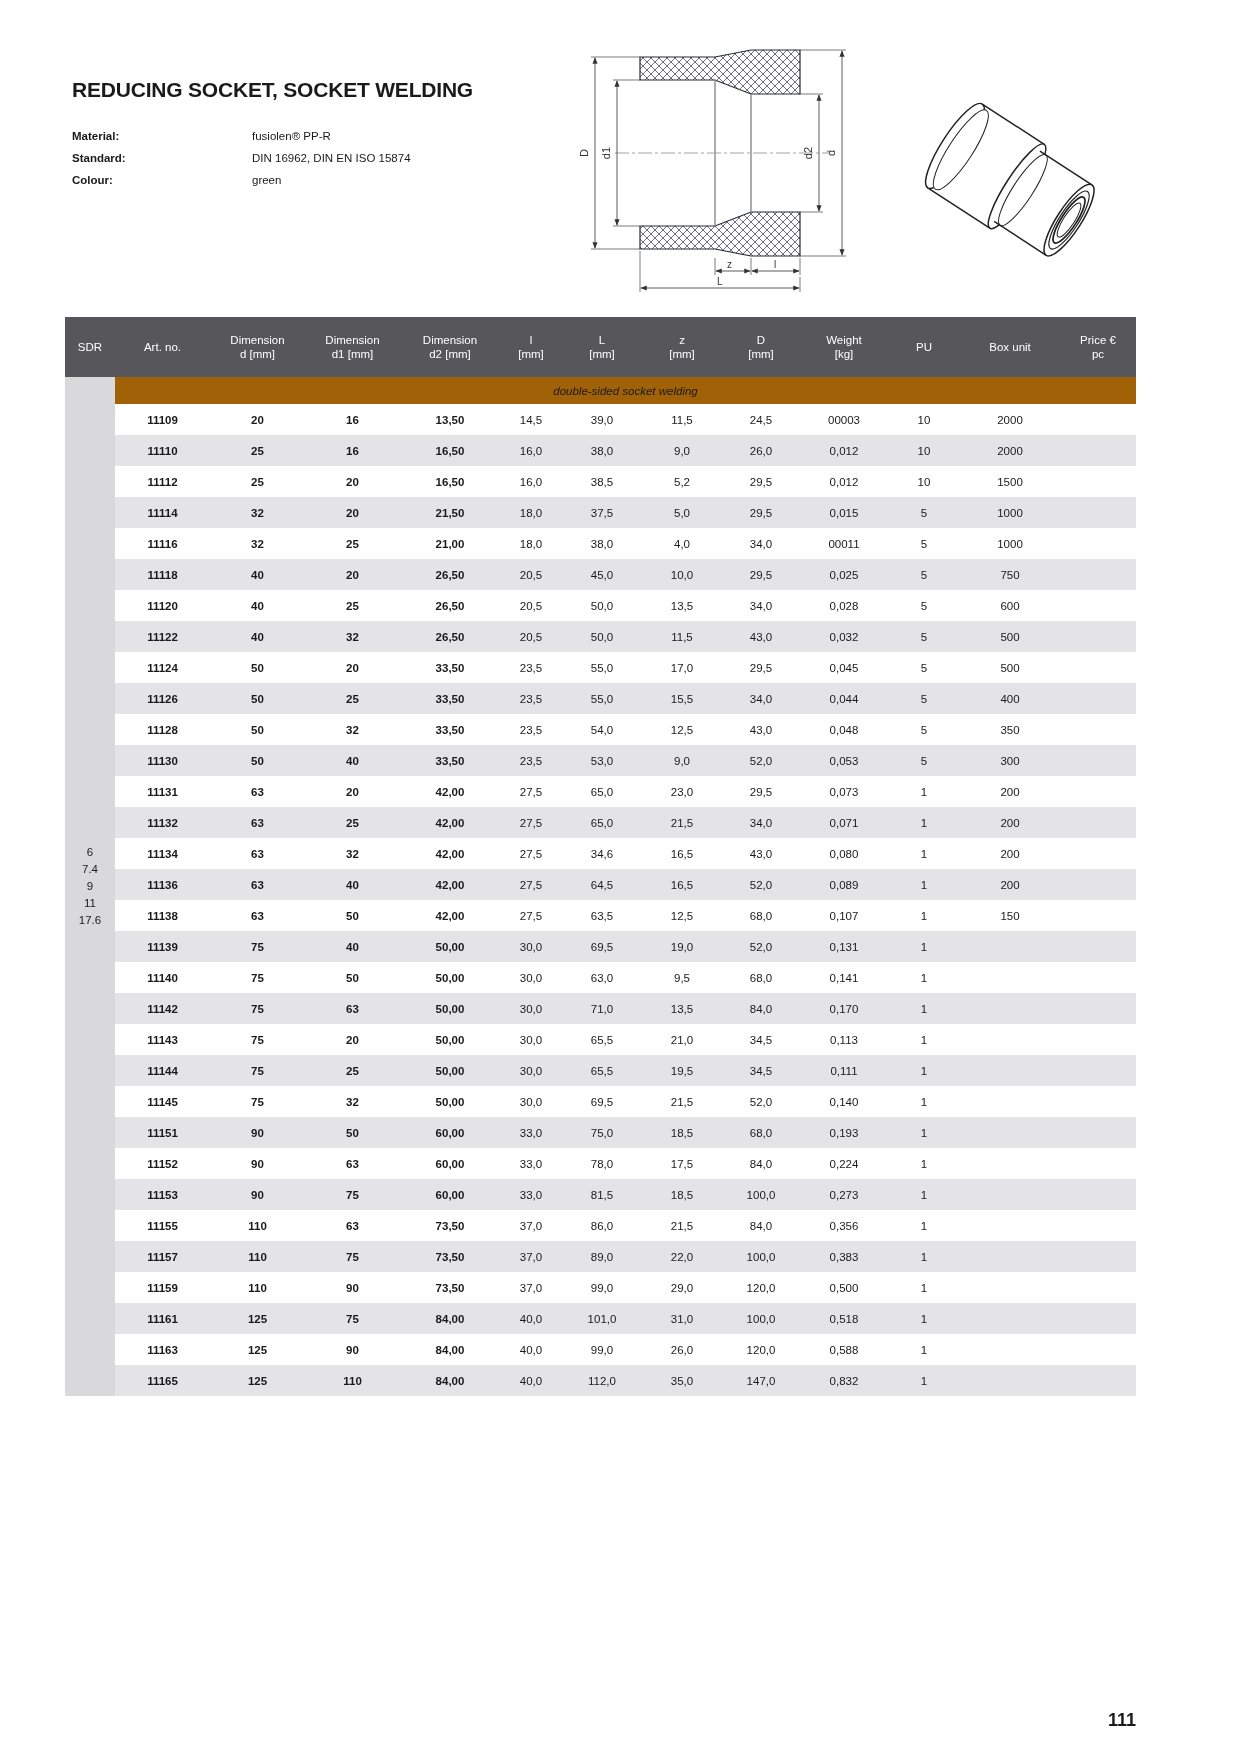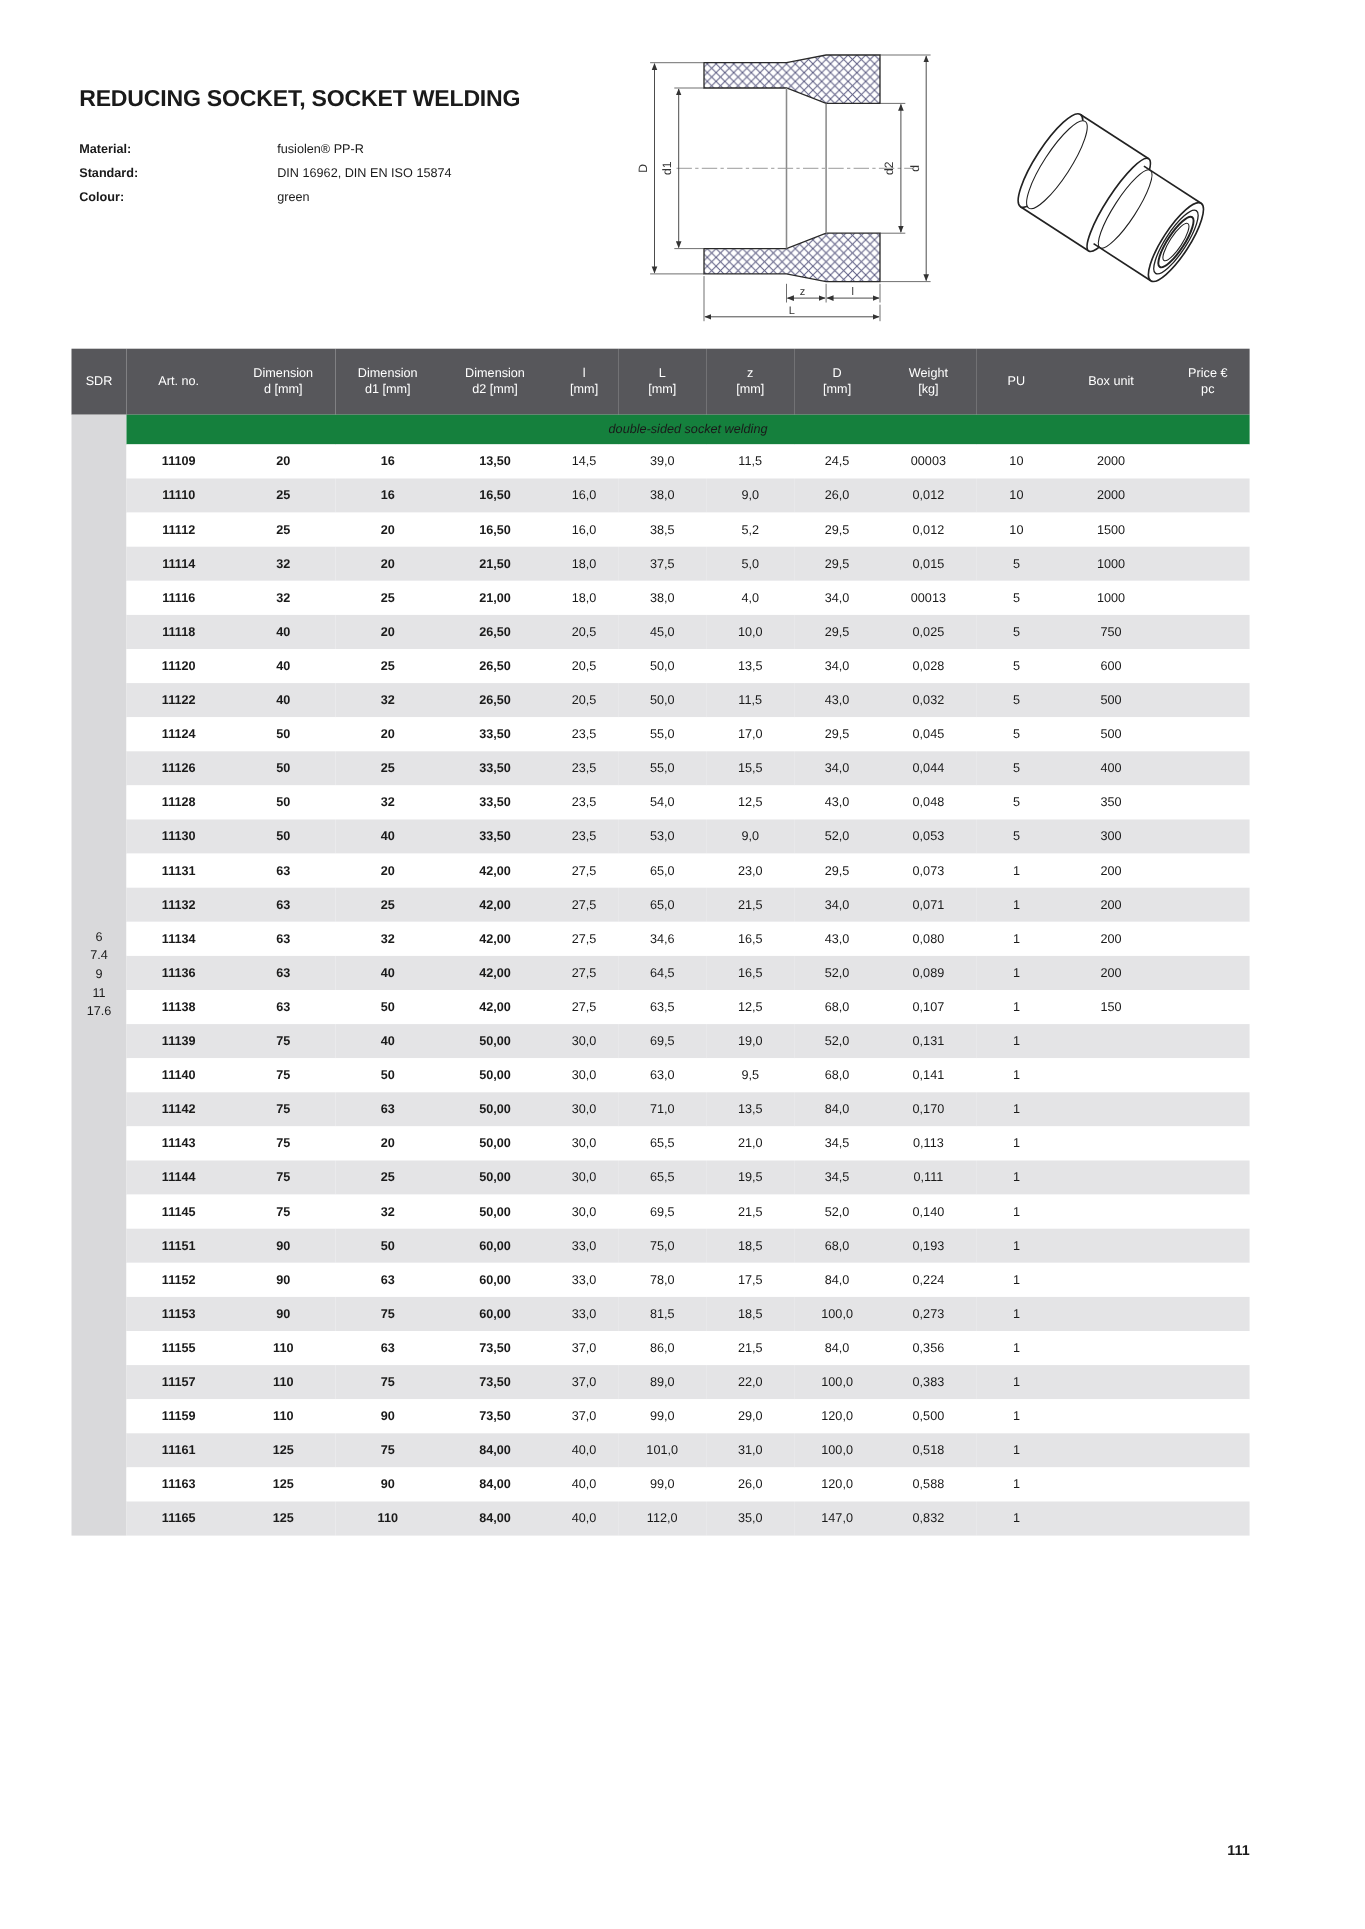--- a/index.html
+++ b/index.html
@@ -22,25 +22,25 @@
     border-collapse:collapse;table-layout:fixed;font-size:11.5px;padding-left:31px;
   }
   table.data th{
     background:#57575b;color:#fff;font-weight:normal;height:60px;
     vertical-align:middle;text-align:center;line-height:14px;font-size:11.5px;padding:0;
   }
   table.data td{text-align:center;height:31px;padding:0;vertical-align:middle;}
   tr.w td{background:#ffffff;}
   tr.g td{background:#e4e4e6;}
   td.sdr{background:#d9d9db !important;vertical-align:middle;line-height:17px;}
-  tr.section td.sec{background:#15803d;font-style:italic;height:27px;}
+  tr.section td.sec{background:#a16207;font-style:italic;height:27px;}
   td.b{font-weight:bold;}
   .page-number{
-    position:absolute;left:65px;top:1674px;width:1071px;text-align:right;
-    font-size:13px;font-weight:bold;
+    position:absolute;left:65px;top:1710px;width:1071px;text-align:right;
+    font-size:18px;font-weight:bold;
   }
 </style>
 </head>
 <body>
 
 <div class="page-title">REDUCING SOCKET, SOCKET WELDING</div>
 
 <div class="spec-list">
     <div class="spec-row">
       <span class="spec-label">Material:</span>
@@ -231,21 +231,21 @@
       </tr>
       <tr class="w">
         <td class="b">11116</td>
         <td class="b">32</td>
         <td class="b">25</td>
         <td class="b">21,00</td>
         <td>18,0</td>
         <td>38,0</td>
         <td>4,0</td>
         <td>34,0</td>
-        <td>00013</td>
+        <td>00011</td>
         <td>5</td>
         <td>1000</td>
         <td></td>
       </tr>
       <tr class="g">
         <td class="b">11118</td>
         <td class="b">40</td>
         <td class="b">20</td>
         <td class="b">26,50</td>
         <td>20,5</td>

